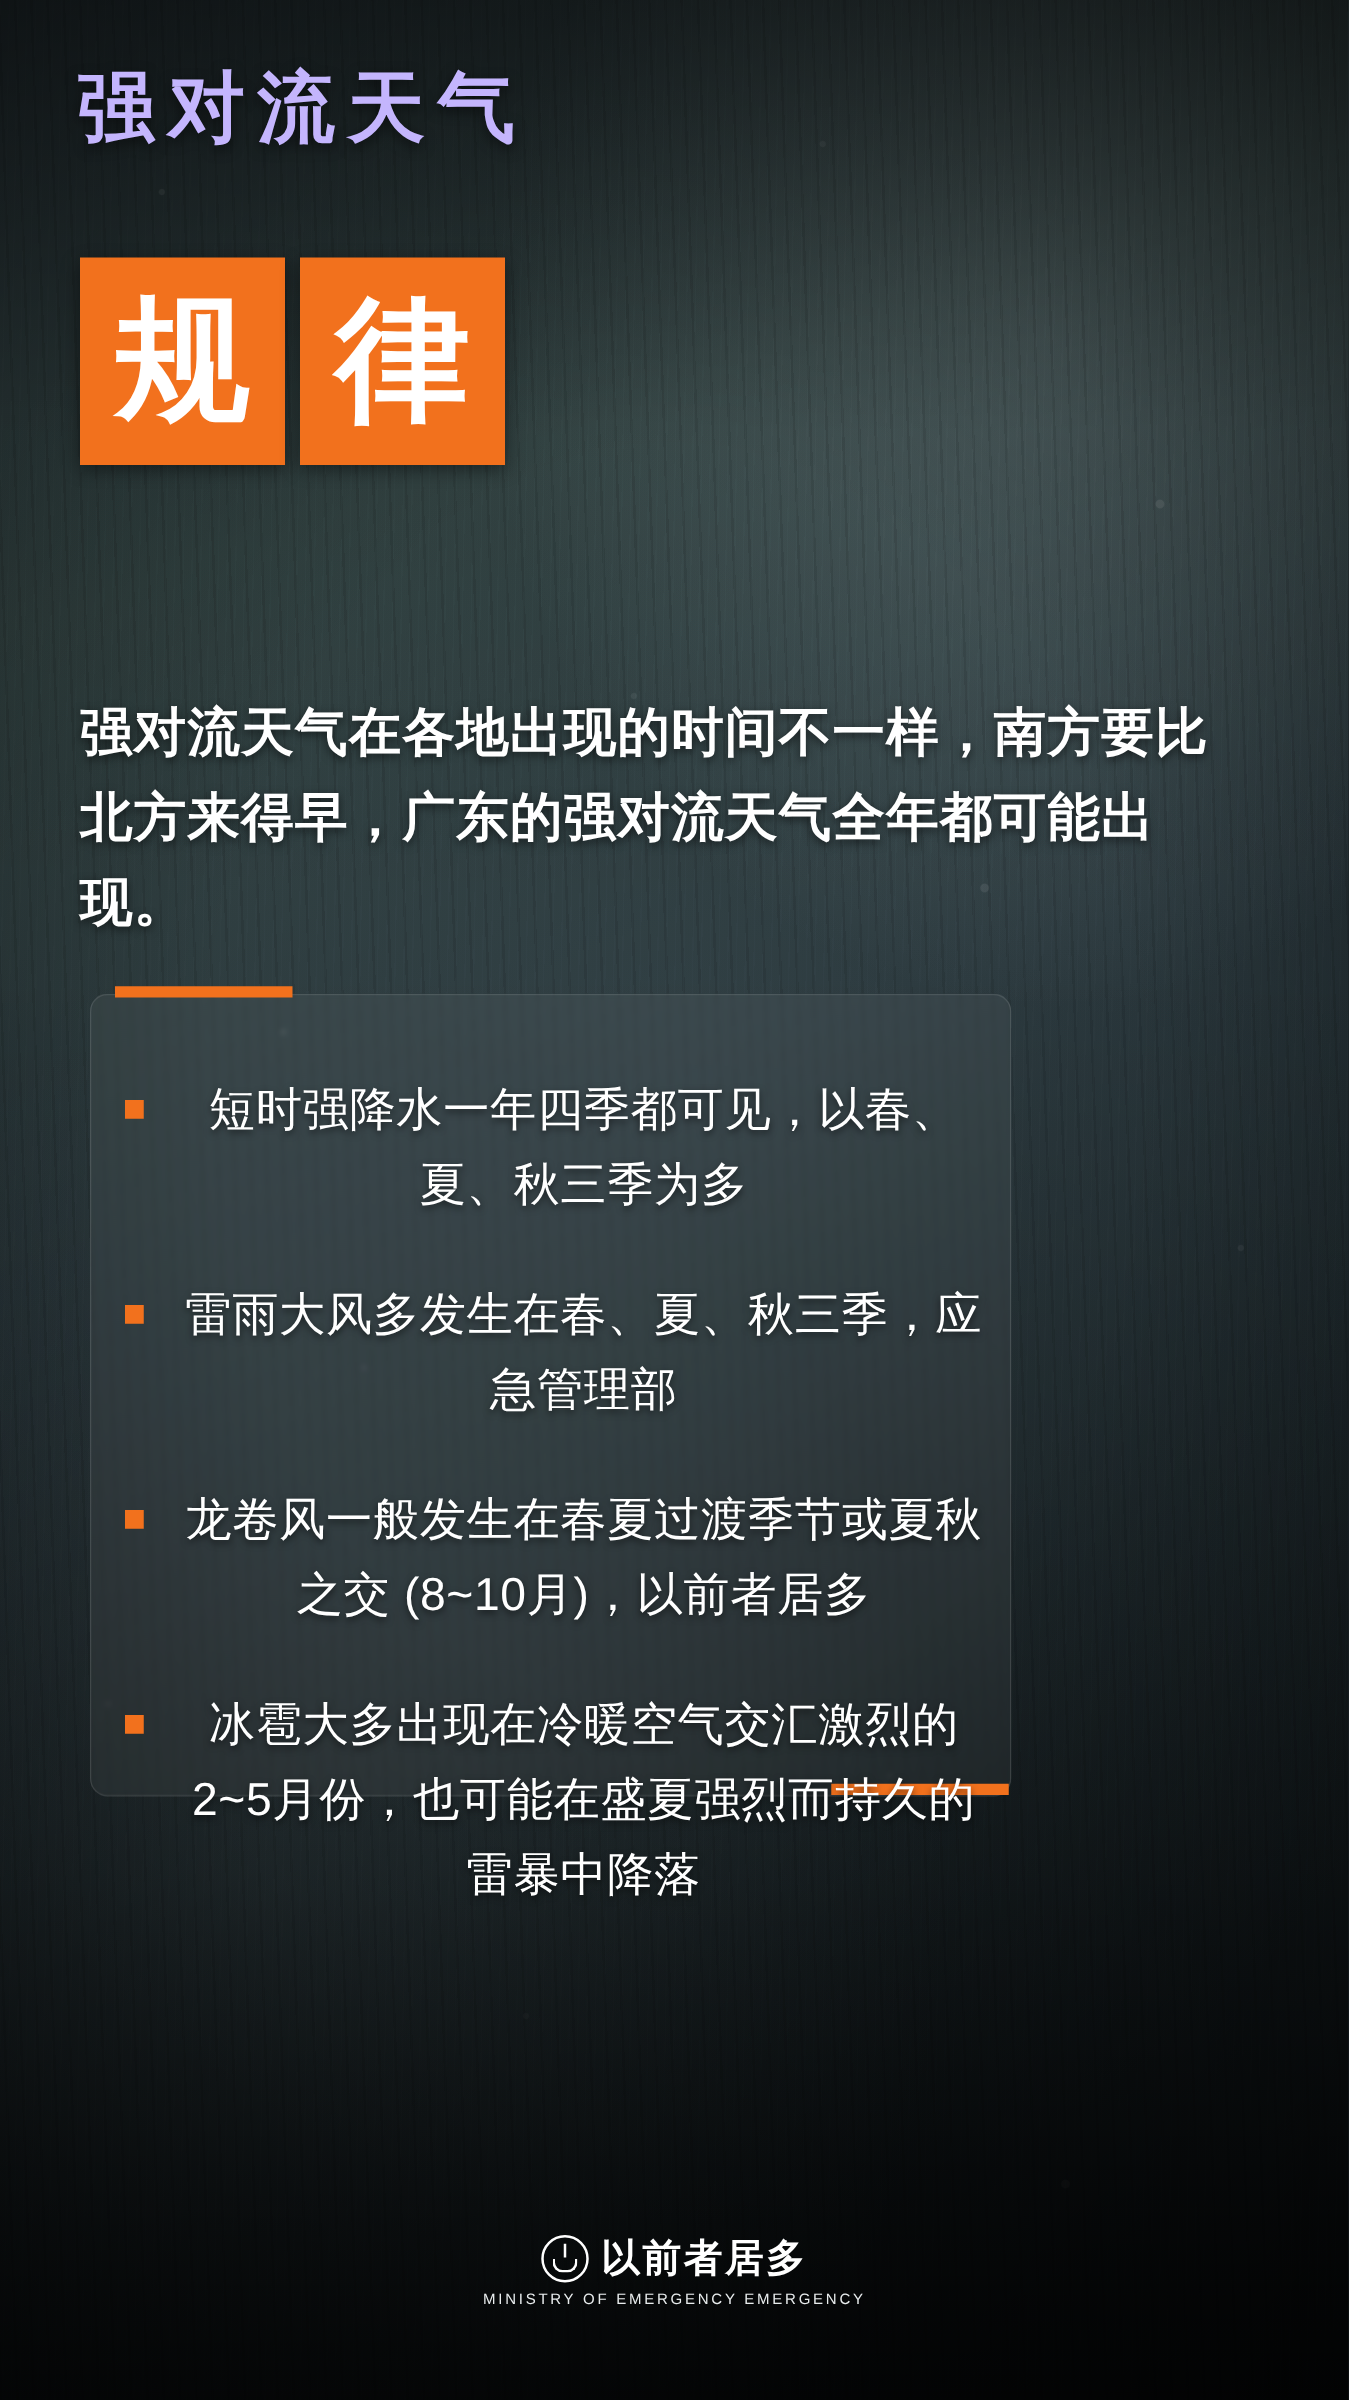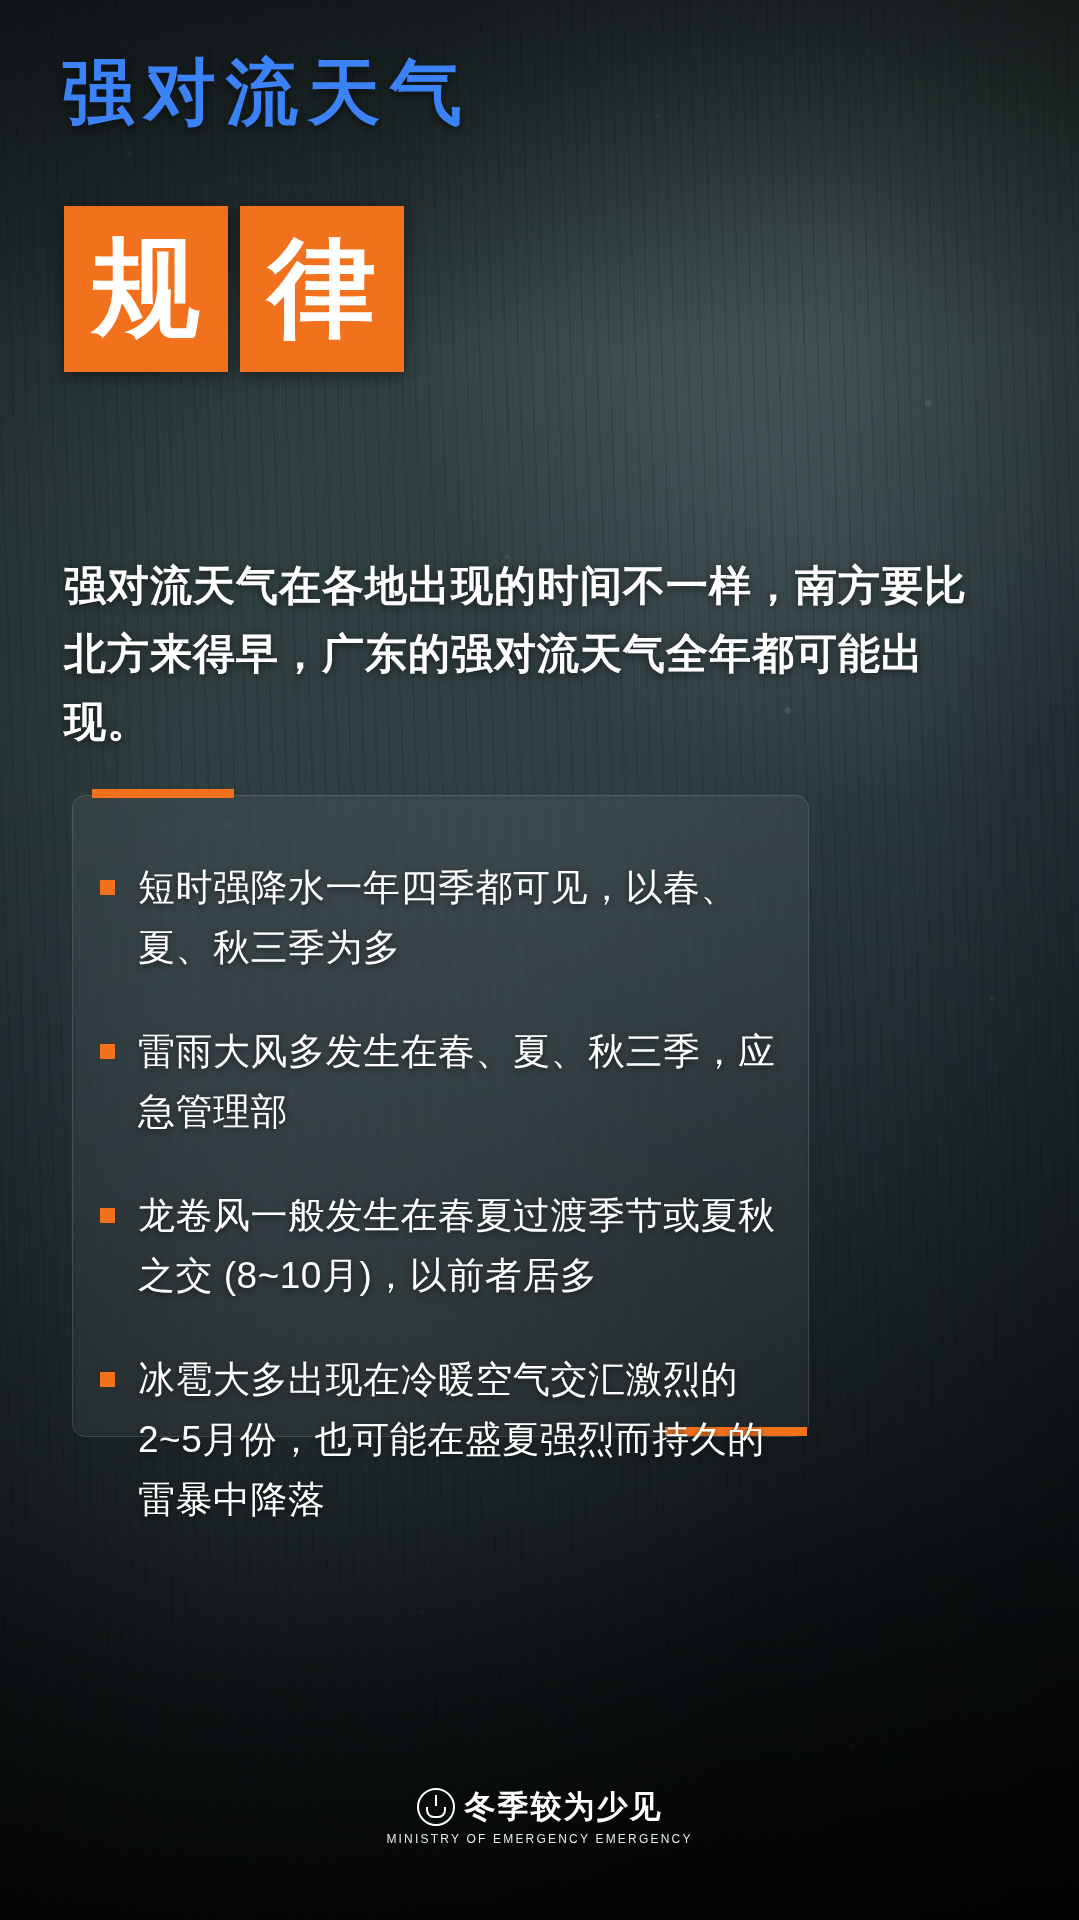--- a/index.html
+++ b/index.html
@@ -72,22 +72,22 @@
   
   .content {
     position: absolute;
     inset: 0;
   }
 
   .title-main {
     position: absolute;
     left: 62px;
     top: 52px;
-    color: #3b82f6;
-    font-size: 72px;
+    color: #c4b5fd;
+    font-size: 62px;
     line-height: 1.12;
     font-weight: bold;
     letter-spacing: 10px;
     text-shadow: 0 3px 10px rgba(0,0,0,0.55);
     white-space: nowrap;
   }
 
   .title-badges {
     position: absolute;
     left: 64px;
@@ -159,20 +159,21 @@
   }
   .list-item {
     position: relative;
     padding-left: 42px;
     margin-bottom: 44px;
     color: #ffffff;
     font-size: 37px;
     line-height: 1.62;
     letter-spacing: 0.5px;
     text-shadow: 0 2px 6px rgba(0,0,0,0.55);
+    text-align: center;
   }
   .list-item:last-child { margin-bottom: 0; }
   .bullet {
     position: absolute;
     left: 4px;
     top: 22px;
     width: 15px;
     height: 15px;
     background: #f2711d;
   }
@@ -274,19 +275,19 @@
       </li>
       <li class="list-item">
         <span class="bullet"></span>
         <span>冰雹大多出现在冷暖空气交汇激烈的2~5月份，也可能在盛夏强烈而持久的雷暴中降落</span>
       </li>
     </ul>
 
     <div class="footer">
       <div class="footer-row">
         <div class="emblem"></div>
-        <div class="footer-cn">冬季较为少见</div>
+        <div class="footer-cn">以前者居多</div>
       </div>
       <div class="footer-en">MINISTRY OF EMERGENCY EMERGENCY</div>
     </div>
 
   </div>
 </div>
 
 </body></html>

